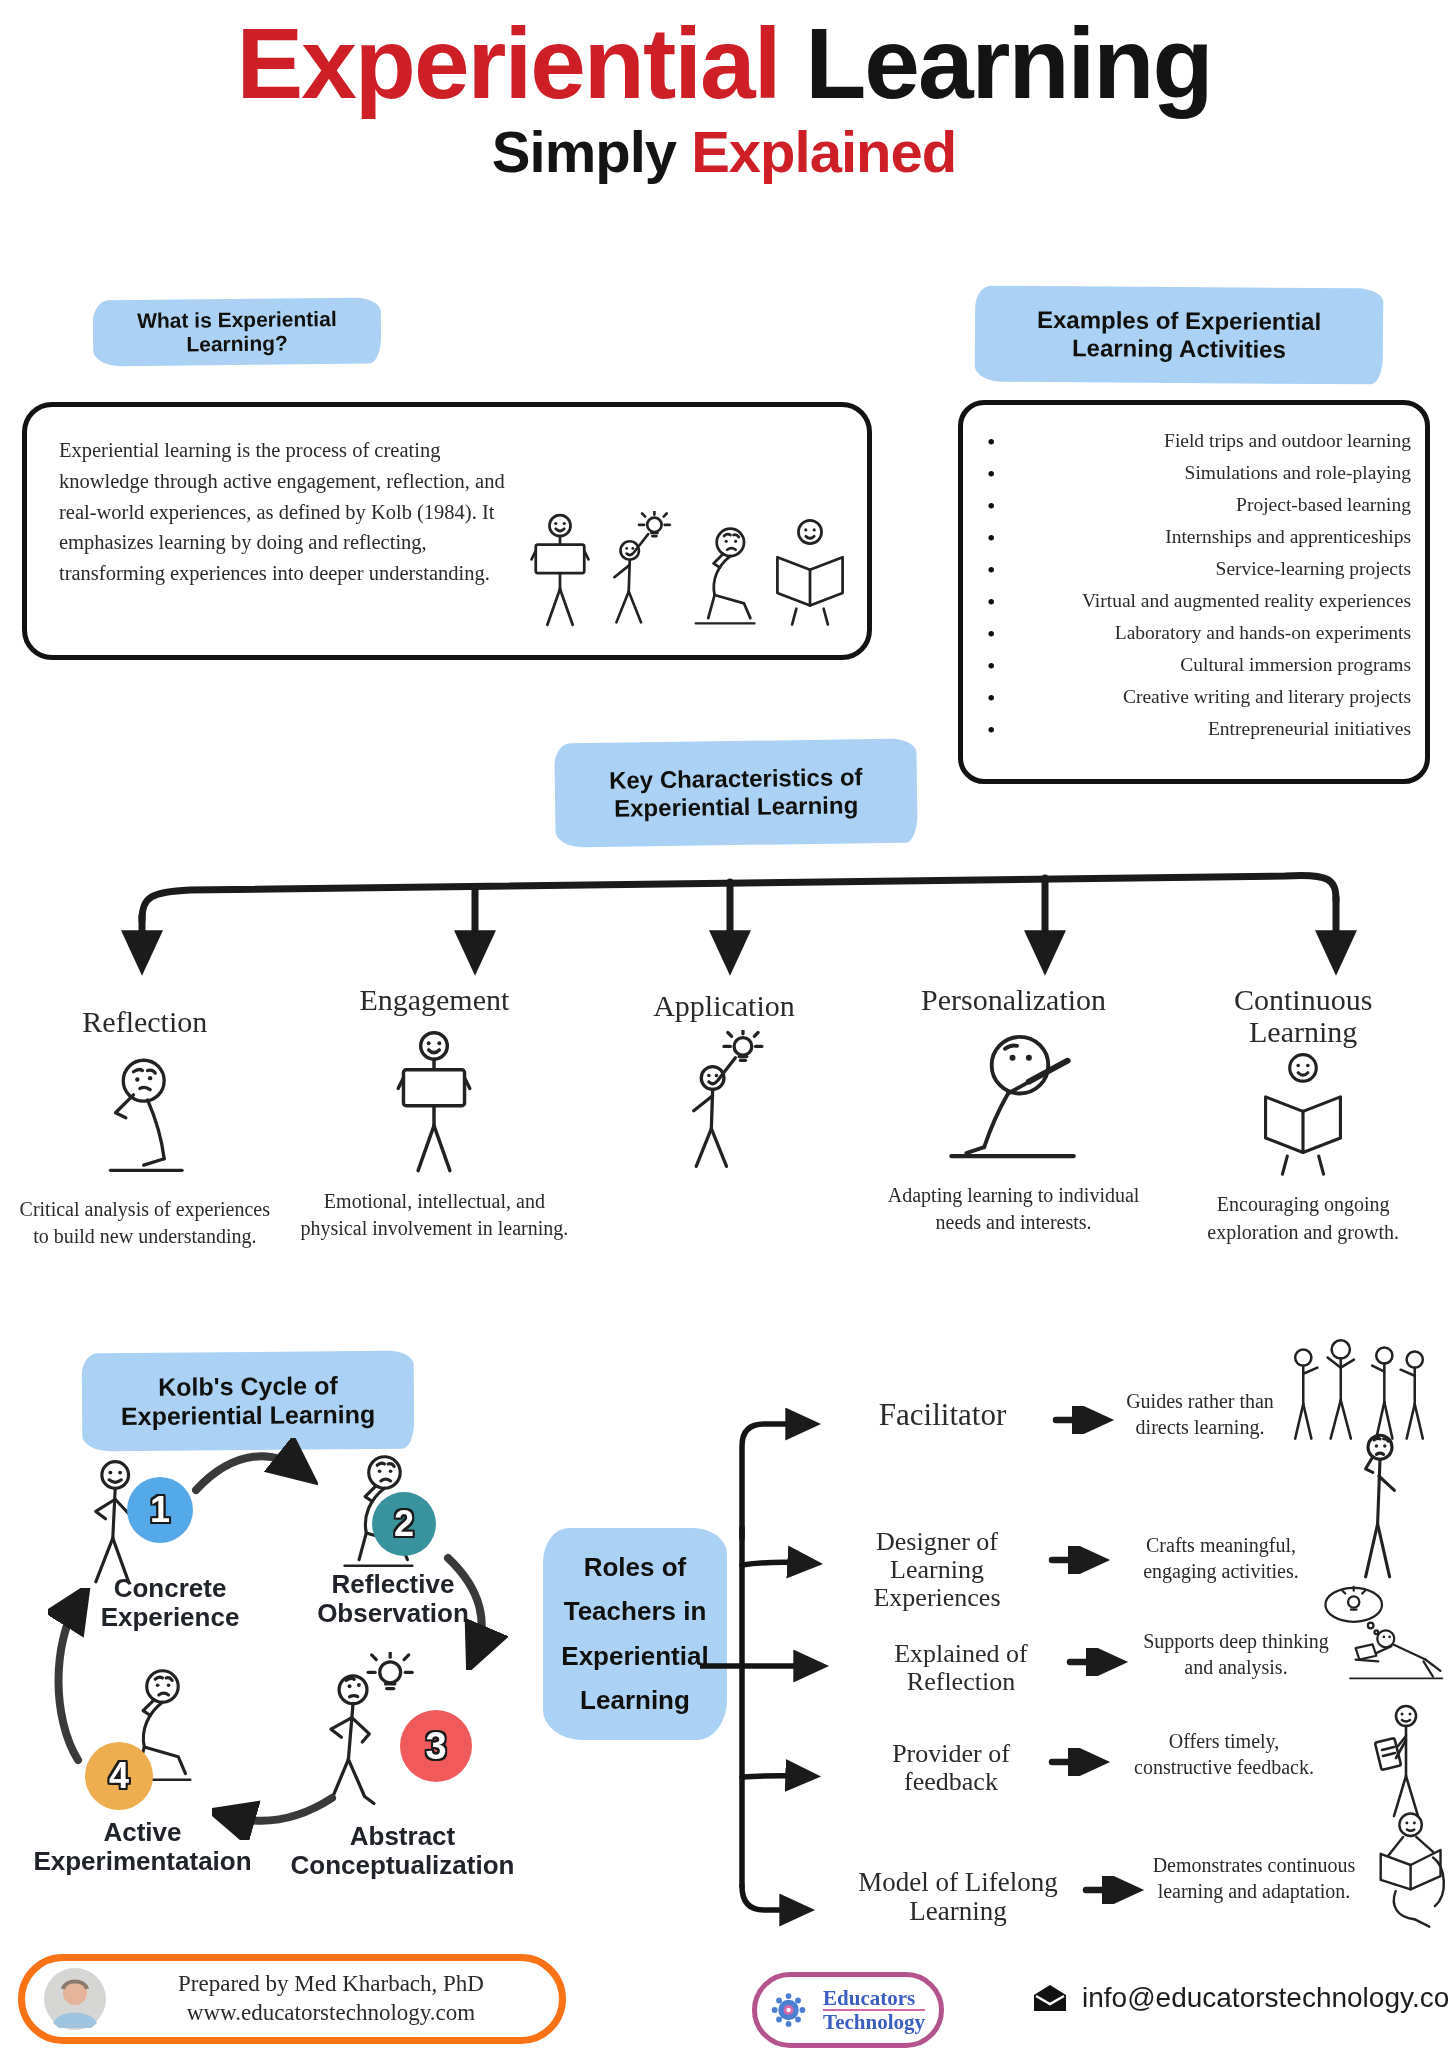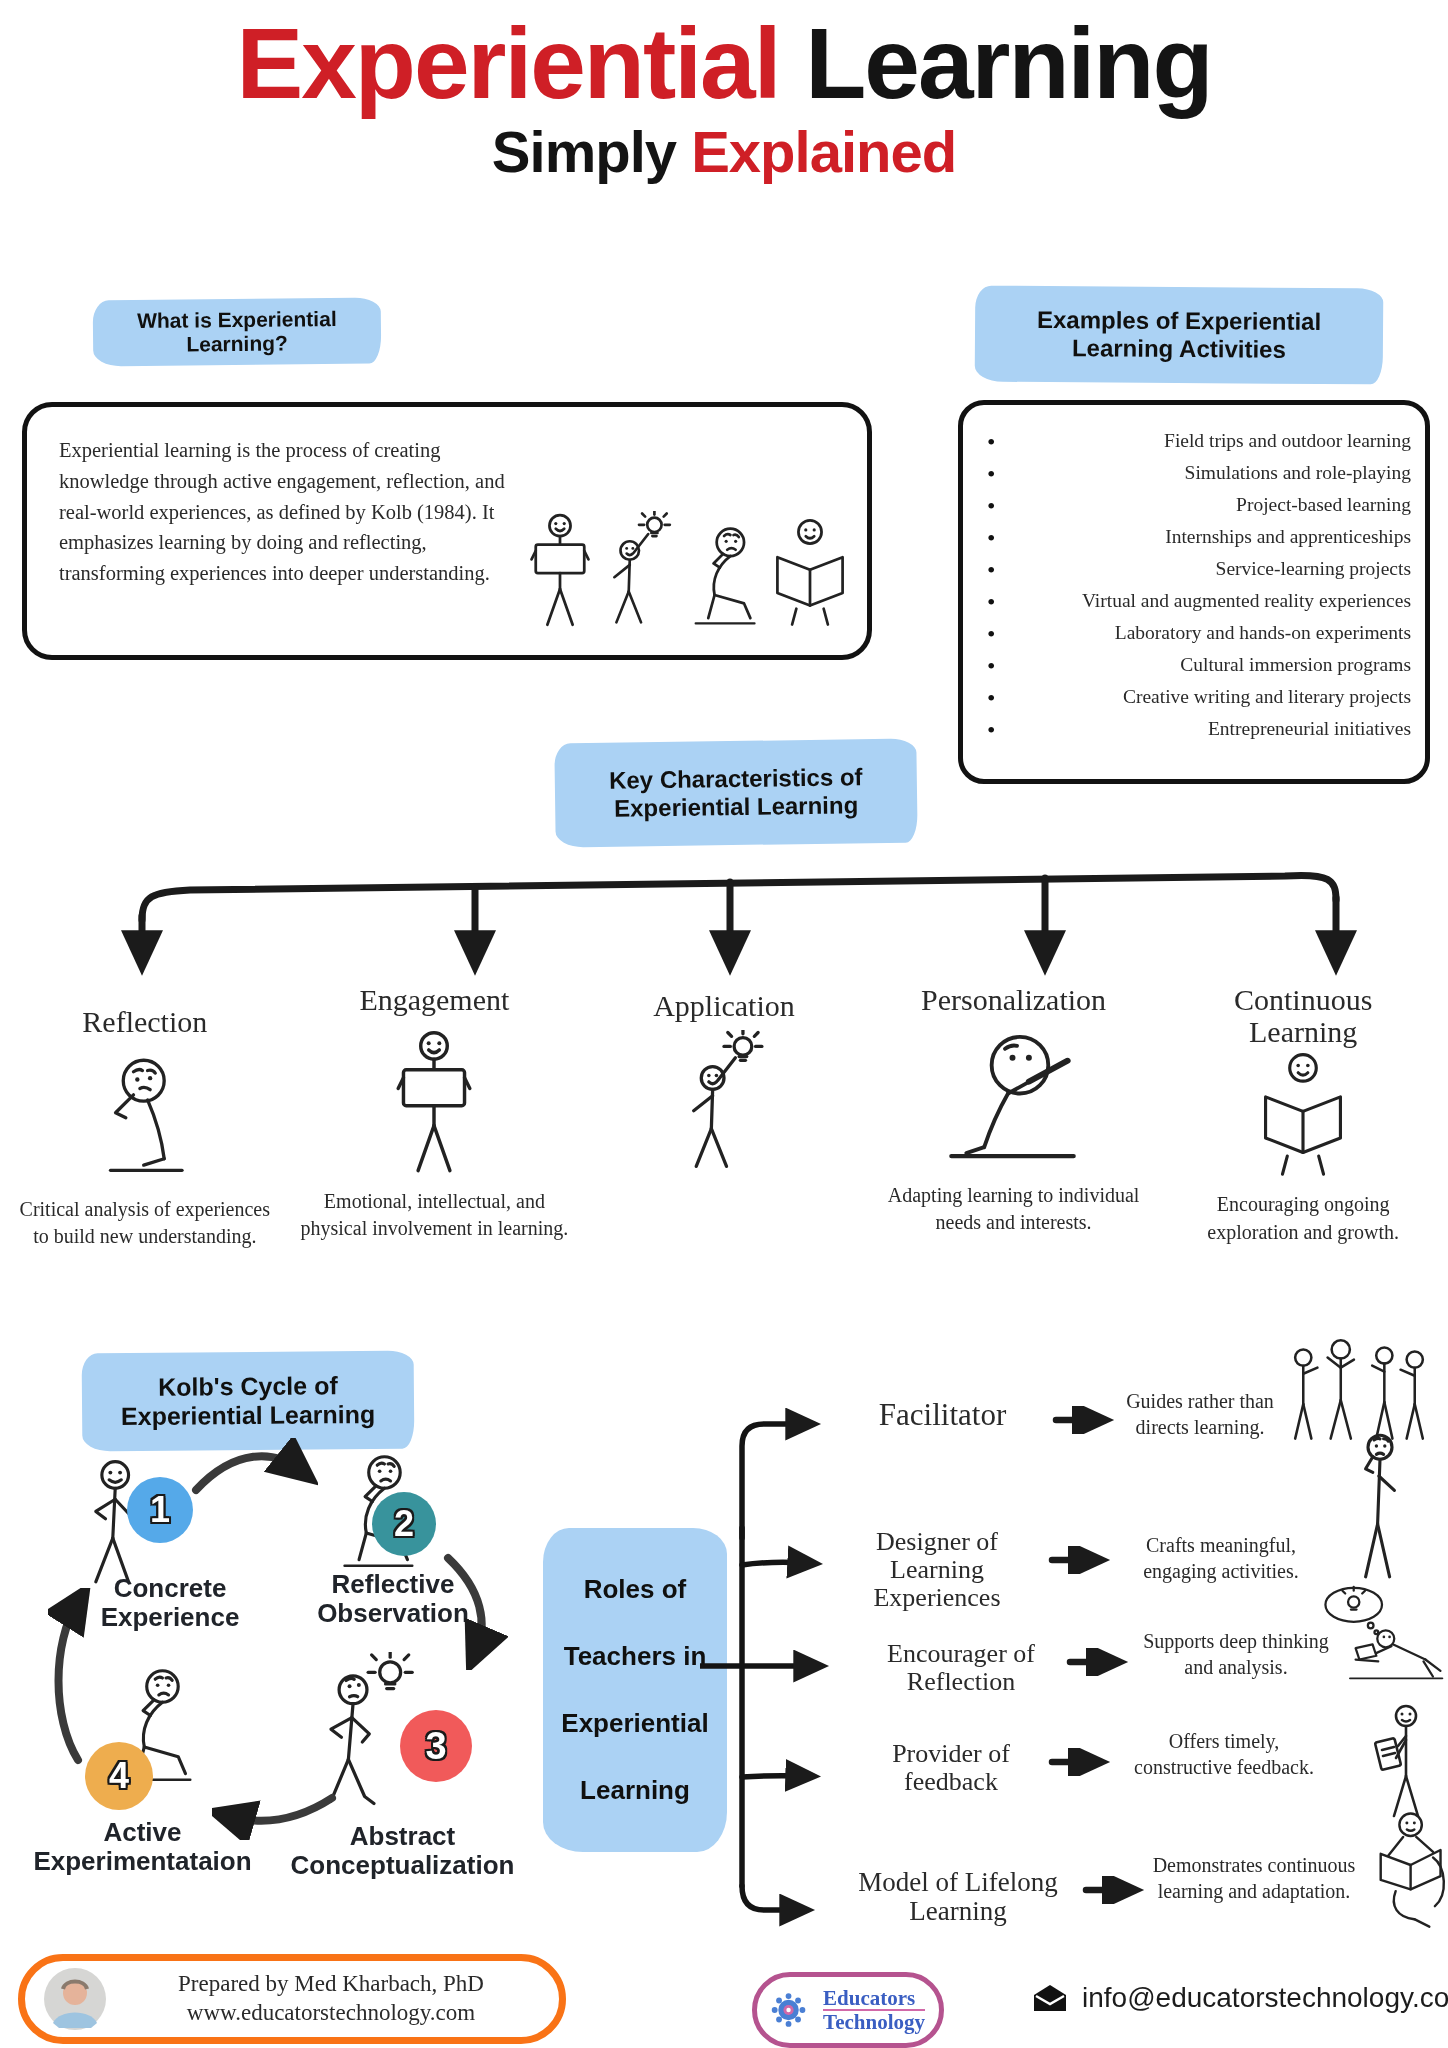--- a/index.html
+++ b/index.html
@@ -464,21 +464,21 @@
   </svg>
 <div class="abs num" style="left:85px; top:1742px; width:68px; height:68px; background:#eead4e;">
   <span>4</span>
 </div>
 <div class="abs kolb-label" style="left:25px; top:1818px; width:235px;">Active Experimentataion</div>
 
 <svg class="abs" style="left:48px; top:1588px;" width="68" height="182" viewBox="0 0 68 182">
   <path d="M 30 172 C 4 130 4 55 30 14" stroke="#3a3a3a" stroke-width="8" fill="none" stroke-linecap="round" marker-end="url(#ah)"></path>
 </svg>
 
-<div class="abs headblob" style="left:543px; top:1528px; width:184px; height:324px; font-size:26px; flex-direction:column; justify-content:space-evenly; border-radius:26px 34px 30px 40px / 34px 26px 40px 30px; transform:rotate(0deg); padding:10px 6px;">
+<div class="abs headblob" style="left:543px; top:1528px; width:184px; height:212px; font-size:26px; flex-direction:column; justify-content:space-evenly; border-radius:26px 34px 30px 40px / 34px 26px 40px 30px; transform:rotate(0deg); padding:10px 6px;">
   <div>Roles of</div>
   <div>Teachers in</div>
   <div>Experiential</div>
   <div>Learning</div>
 </div>
 
 <svg class="abs" style="left:700px; top:1398px;" width="170" height="545" viewBox="0 0 170 545">
   <g stroke="#141414" stroke-width="5.5" fill="none" stroke-linecap="round">
     <path d="M 42 140 L 42 48 Q 42 26 64 26 L 104 26" marker-end="url(#ah)"></path>
     <path d="M 42 130 L 42 488"></path>
@@ -500,21 +500,21 @@
 
 <div class="abs hand role-label" style="left:853px; top:1528px; width:168px; font-size:26px;">Designer of Learning Experiences</div>
 <svg class="abs" style="left:1048px; top:1546px;" width="70" height="28" viewBox="0 0 70 28">
   <path d="M 4 14 L 42 14" stroke="#1b1b1b" stroke-width="6.5" fill="none" stroke-linecap="round" marker-end="url(#ah)"></path>
 </svg>
 <div class="abs hand role-desc" style="left:1116px; top:1532px; width:210px;">Crafts meaningful, engaging activities.</div>
 <svg class="abs fig" style="left:1344px; top:1428px;" width="72" height="168">
     <use href="#s-thinkstand"></use>
   </svg>
 
-<div class="abs hand role-label" style="left:856px; top:1640px; width:210px; font-size:26px;">Encourager of Reflection</div>
+<div class="abs hand role-label" style="left:856px; top:1640px; width:210px; font-size:26px;">Explained of Reflection</div>
 <svg class="abs" style="left:1066px; top:1648px;" width="70" height="28" viewBox="0 0 70 28">
   <path d="M 4 14 L 42 14" stroke="#1b1b1b" stroke-width="6.5" fill="none" stroke-linecap="round" marker-end="url(#ah)"></path>
 </svg>
 <div class="abs hand role-desc" style="left:1136px; top:1628px; width:200px;">Supports deep thinking and analysis.</div>
 <svg class="abs fig" style="left:1316px; top:1576px;" width="132" height="118">
     <use href="#s-recline"></use>
   </svg>
 
 <div class="abs hand role-label" style="left:866px; top:1740px; width:170px; font-size:26px;">Provider of feedback</div>
 <svg class="abs" style="left:1048px; top:1748px;" width="70" height="28" viewBox="0 0 70 28">

